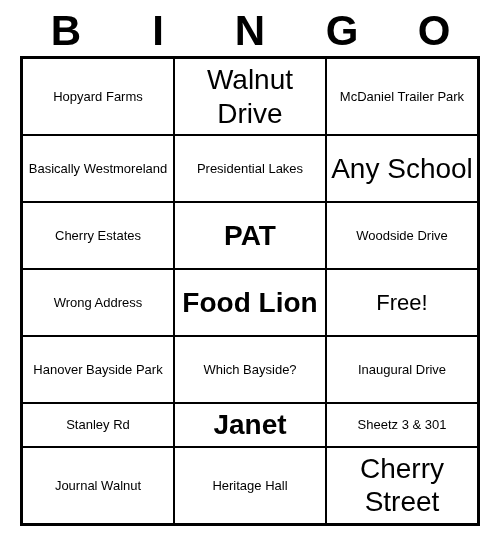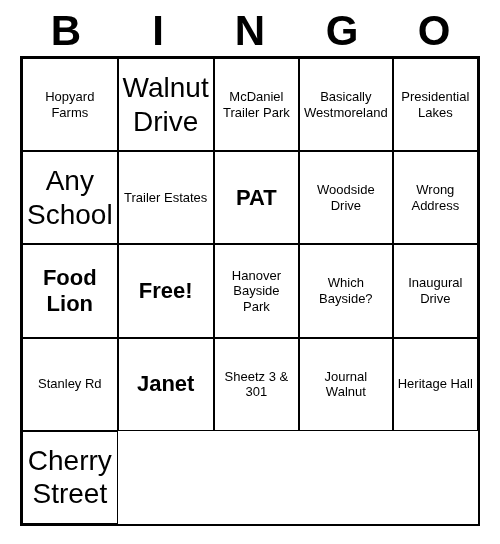--- a/index.html
+++ b/index.html
@@ -20,68 +20,68 @@
     }
     .bingo-header-cell {
       flex: 1;
       text-align: center;
       font-size: 42px;
       font-weight: bold;
       line-height: 1;
     }
     .bingo-grid {
       display: grid;
-      grid-template-columns: repeat(5, 1fr);
+      grid-template-columns: repeat(3, 1fr);
       grid-template-rows: repeat(5, 1fr);
       width: 460px;
       height: 470px;
       border: 2px solid #000;
     }
     .bingo-cell {
       border: 1px solid #000;
       display: flex;
       align-items: center;
       justify-content: center;
       text-align: center;
       padding: 4px;
       font-size: 13px;
       line-height: 1.2;
     }
     .bingo-cell.large {
       font-size: 28px;
       font-weight: normal;
     }
     .bingo-cell.xlarge {
-      font-size: 22px;
+      font-size: 28px;
       font-weight: bold;
     }
     .bingo-cell.free {
       font-size: 22px;
-      font-weight: bold;
+      font-weight: normal;
     }
   </style>
 </head>
 <body>
 
 <div class="bingo-header">
 <div class="bingo-header-cell">B</div>
     <div class="bingo-header-cell">I</div>
     <div class="bingo-header-cell">N</div>
     <div class="bingo-header-cell">G</div>
     <div class="bingo-header-cell">O</div>
   </div>
 
 <div class="bingo-grid">
 <div class="bingo-cell">Hopyard Farms</div>
     <div class="bingo-cell large">Walnut Drive</div>
     <div class="bingo-cell">McDaniel Trailer Park</div>
     <div class="bingo-cell">Basically Westmoreland</div>
     <div class="bingo-cell">Presidential Lakes</div>
     <div class="bingo-cell large">Any School</div>
-    <div class="bingo-cell">Trailer Estates</div>
+    <div class="bingo-cell">Cherry Estates</div>
     <div class="bingo-cell xlarge">PAT</div>
     <div class="bingo-cell">Woodside Drive</div>
     <div class="bingo-cell">Wrong Address</div>
     <div class="bingo-cell xlarge">Food Lion</div>
     <div class="bingo-cell free">Free!</div>
     <div class="bingo-cell">Hanover Bayside Park</div>
     <div class="bingo-cell">Which Bayside?</div>
     <div class="bingo-cell">Inaugural Drive</div>
     <div class="bingo-cell">Stanley Rd</div>
     <div class="bingo-cell xlarge">Janet</div>

